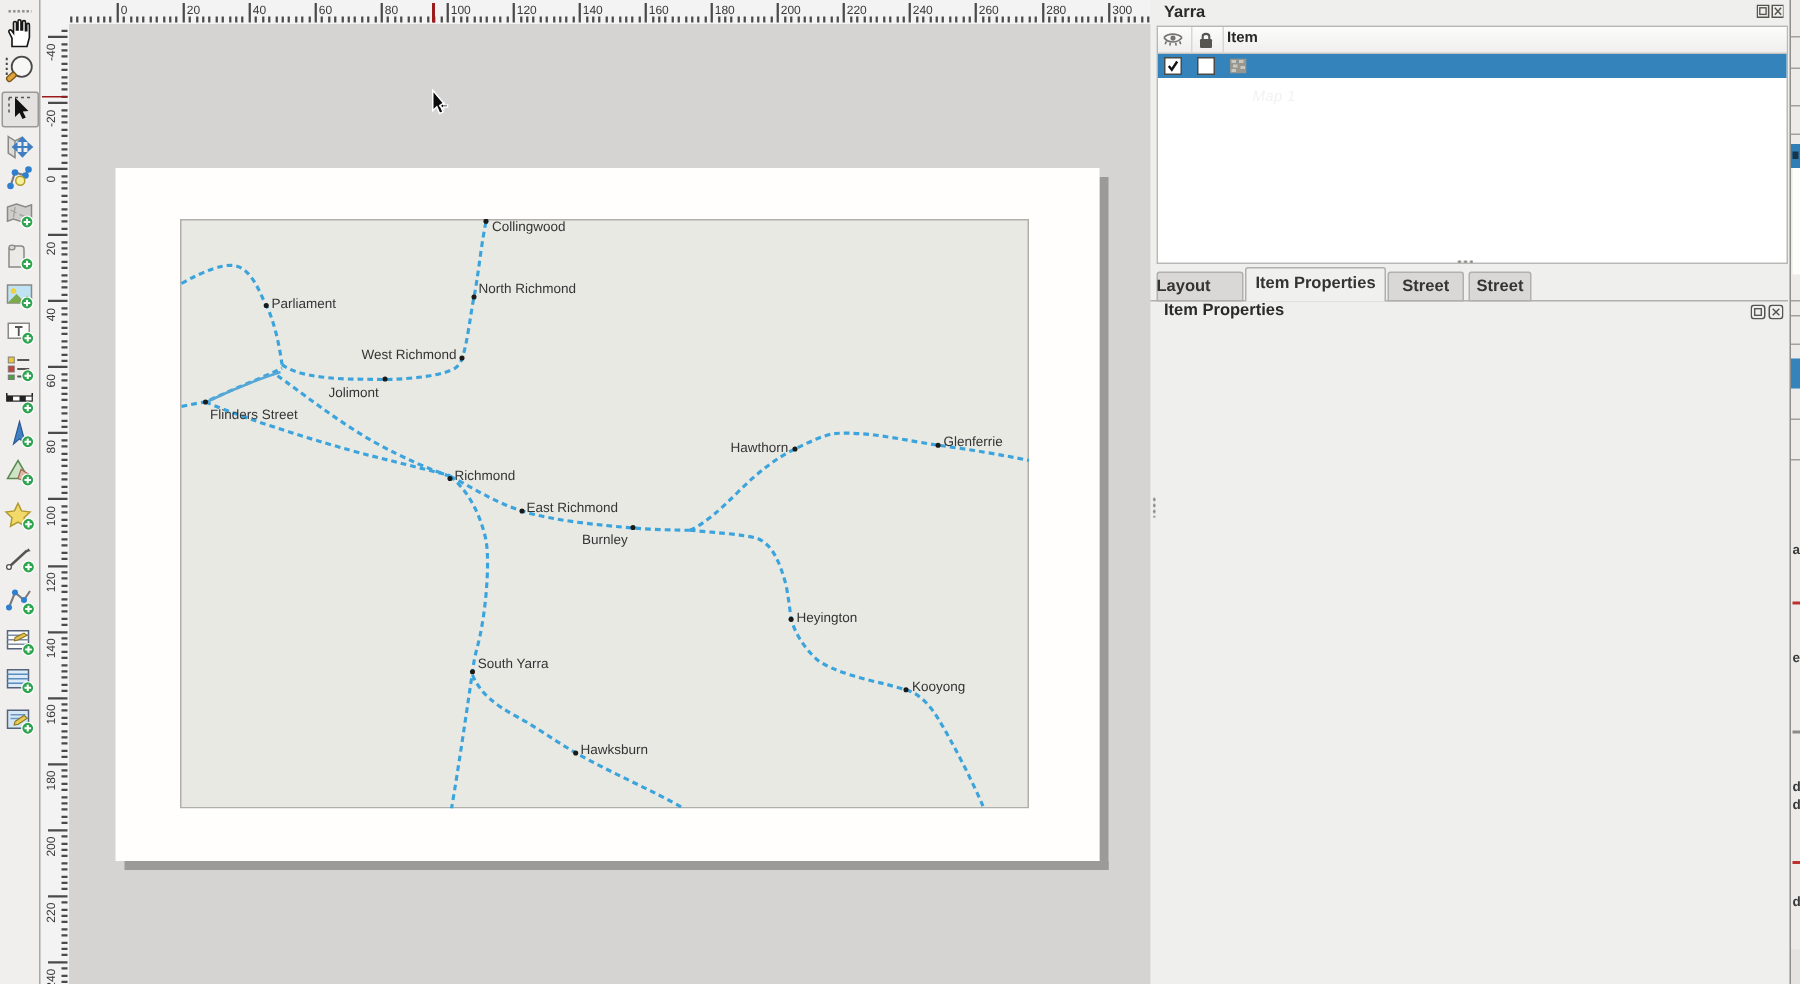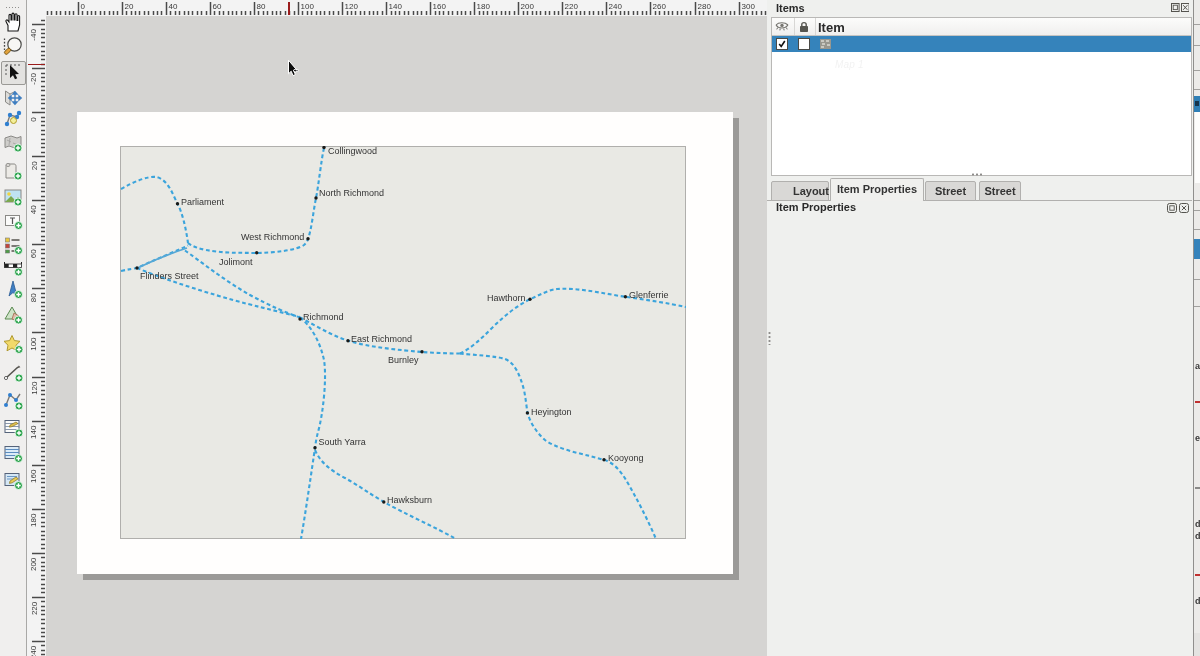--- a/index.html
+++ b/index.html
@@ -546,21 +546,21 @@
           <path d="M5,7.5 h10 M5,10 h10" stroke="#6b97c4" stroke-width="1"></path>
           <path d="M8,12 l6,-4 2.2,1.8 -6,4 -2.8,0.6 Z" fill="#e8ca56" stroke="#8a7420" stroke-width="0.7"></path>
           <circle cx="16.5" cy="16.5" r="4" fill="#2da44e" stroke="#fff" stroke-width="0.8"></circle>
           <path d="M14.3,16.5 h4.4 M16.5,14.3 v4.4" stroke="#fff" stroke-width="1.4"></path>
         </svg></div>
     </div>
 
   <div class="abs" style="left:768px;top:331px;width:3px;height:14px;
     background-image:radial-gradient(circle,#8e8d8b 1px,transparent 1.2px);background-size:3px 4px;"></div>
 
-  <div class="abs" style="left:776px;top:2px;font-size:11px;font-weight:bold;color:#2b2a28;filter:grayscale(1);">Items</div>
+  <div class="abs" style="left:776px;top:2px;font-size:11px;font-weight:bold;color:#2b2a28;filter:grayscale(1);">Yarra</div>
 
   <svg class="abs" style="left:1171px;top:3px;" width="18" height="10" viewBox="0 0 18 10">
     <rect x="0.5" y="0.5" width="7.6" height="8" fill="none" stroke="#55544f" stroke-width="1"></rect>
     <rect x="2.2" y="2.2" width="4.2" height="4.4" fill="none" stroke="#55544f" stroke-width="0.9"></rect>
     <rect x="10.5" y="0.5" width="7.6" height="8" fill="none" stroke="#55544f" stroke-width="1"></rect>
     <path d="M12.2,2.2 L16.4,6.8 M16.4,2.2 L12.2,6.8" stroke="#55544f" stroke-width="1"></path>
   </svg>
 
   <div class="abs" style="left:771px;top:17px;width:421px;height:159px;background:#ffffff;border:1px solid #b9b8b6;box-sizing:border-box;">
 
@@ -572,21 +572,21 @@
         <path d="M1,4 C3.5,8 10,8 13,4" fill="none" stroke="#75746f" stroke-width="1.1"></path>
         <path d="M1,4 C3.5,1 10,1 13,4" fill="none" stroke="#75746f" stroke-width="1.1"></path>
         <circle cx="7" cy="4.4" r="1.7" fill="#75746f"></circle>
         <path d="M2.6,6.6 L1.8,8.4 M5.2,7.6 L4.9,9.4 M8.8,7.6 L9.1,9.4 M11.4,6.6 L12.2,8.4" stroke="#6b6a66" stroke-width="1"></path>
       </svg>
 
       <svg class="abs" style="left:26px;top:3px;" width="12" height="12" viewBox="0 0 12 12">
         <rect x="2" y="5" width="8" height="6" rx="0.8" fill="#56554f"></rect>
         <path d="M3.8,5 L3.8,3.4 C3.8,1 8.2,1 8.2,3.4 L8.2,5" fill="none" stroke="#56554f" stroke-width="1.4"></path>
       </svg>
-      <div class="abs" style="left:46px;top:2px;font-size:13px;font-weight:bold;color:#2b2a28;filter:grayscale(1);">Item</div>
+      <div class="abs" style="left:46px;top:2px;font-size:10px;font-weight:bold;color:#2b2a28;filter:grayscale(1);">Item</div>
     </div>
 
     <div class="abs" style="left:0;top:18px;width:419px;height:16px;background:#3583bb;">
 
       <div class="abs" style="left:4px;top:2px;width:10px;height:10px;background:#fff;border:1px solid #4a4a46;">
         <svg width="10" height="10" viewBox="0 0 10 10" style="position:absolute;left:0;top:0">
             <path d="M2.2,5 L4.2,7.5 L7.8,2" fill="none" stroke="#111" stroke-width="1.6"></path>
           </svg>
       </div>
 
@@ -603,21 +603,21 @@
       <div class="abs" style="left:63px;top:2.5px;font-size:10px;font-style:italic;color:#eef3f6;letter-spacing:0.2px;filter:grayscale(1);margin-top:20px;">Map 1</div>
     </div>
   </div>
 
   <div class="abs" style="left:971px;top:173px;width:11px;height:3px;
      background-image:radial-gradient(circle,#8e8d8b 1px,transparent 1.2px);background-size:4px 3px;"></div>
 
   <div class="abs" id="tabs" style="left:767px;top:178px;width:422px;height:23px;">
       <div class="abs" style="left:0;top:22px;width:425px;height:1px;background:#b1b0ae;"></div>
       <div class="abs" style="left:4px;top:3px;width:58px;height:20px;background:#d9d8d6;border:1px solid #b1b0ae;border-radius:2px 2px 0 0;box-sizing:border-box;"></div>
-      <div class="abs" style="left:4px;top:7px;width:58px;text-align:right;font-size:11px;font-weight:bold;color:#353430;filter:grayscale(1);">Layout</div>
+      <div class="abs" style="left:4px;top:7px;width:58px;text-align:left;font-size:11px;font-weight:bold;color:#353430;filter:grayscale(1);">Layout</div>
       <div class="abs" style="left:63px;top:0px;width:94px;height:23px;background:#f0f0ee;border:1px solid #b1b0ae;border-bottom:none;border-radius:2px 2px 0 0;box-sizing:border-box;"></div>
       <div class="abs" style="left:63px;top:5px;width:94px;text-align:center;font-size:11px;font-weight:bold;color:#353430;filter:grayscale(1);">Item Properties</div>
       <div class="abs" style="left:158px;top:3px;width:51px;height:20px;background:#d9d8d6;border:1px solid #b1b0ae;border-radius:2px 2px 0 0;box-sizing:border-box;"></div>
       <div class="abs" style="left:158px;top:7px;width:51px;text-align:center;font-size:11px;font-weight:bold;color:#353430;filter:grayscale(1);">Street</div>
       <div class="abs" style="left:212px;top:3px;width:42px;height:20px;background:#d9d8d6;border:1px solid #b1b0ae;border-radius:2px 2px 0 0;box-sizing:border-box;"></div>
       <div class="abs" style="left:212px;top:7px;width:42px;text-align:center;font-size:11px;font-weight:bold;color:#353430;filter:grayscale(1);">Street</div>
     </div>
 
   <div class="abs" style="left:776px;top:201px;font-size:11px;font-weight:bold;color:#2b2a28;filter:grayscale(1);">Item Properties</div>
   <svg class="abs" style="left:1167px;top:203px;" width="22" height="10" viewBox="0 0 22 10">

